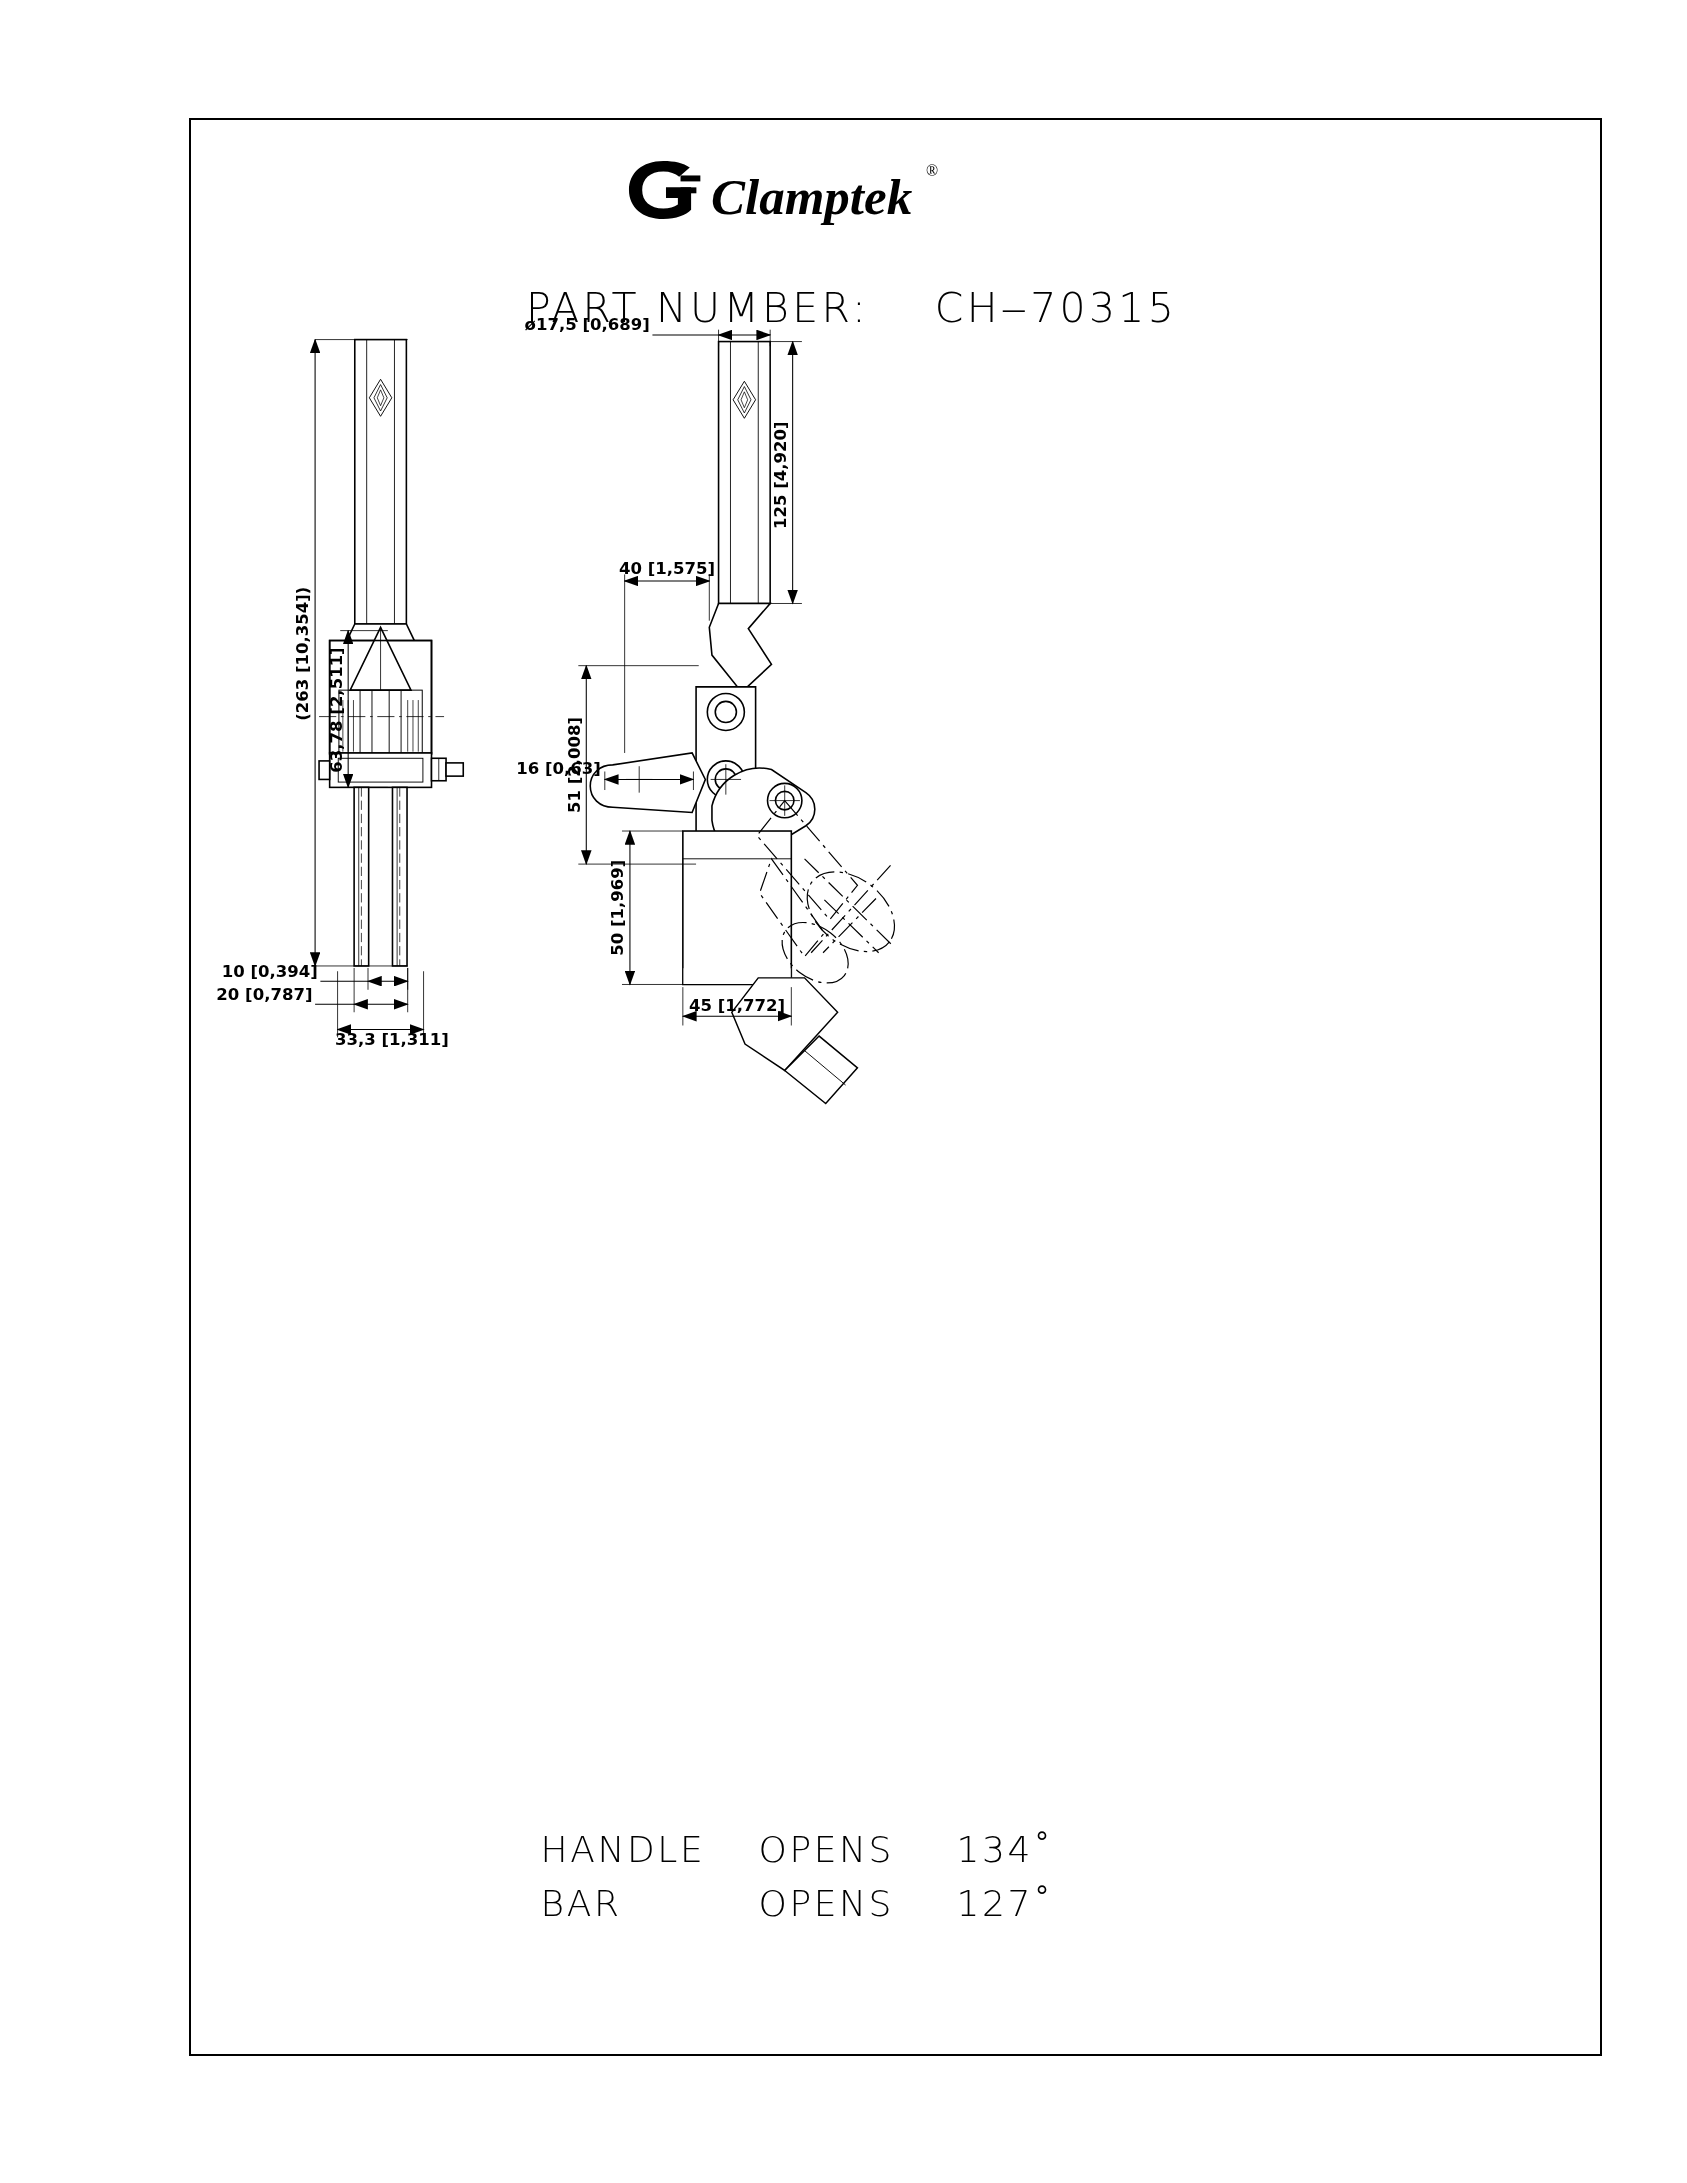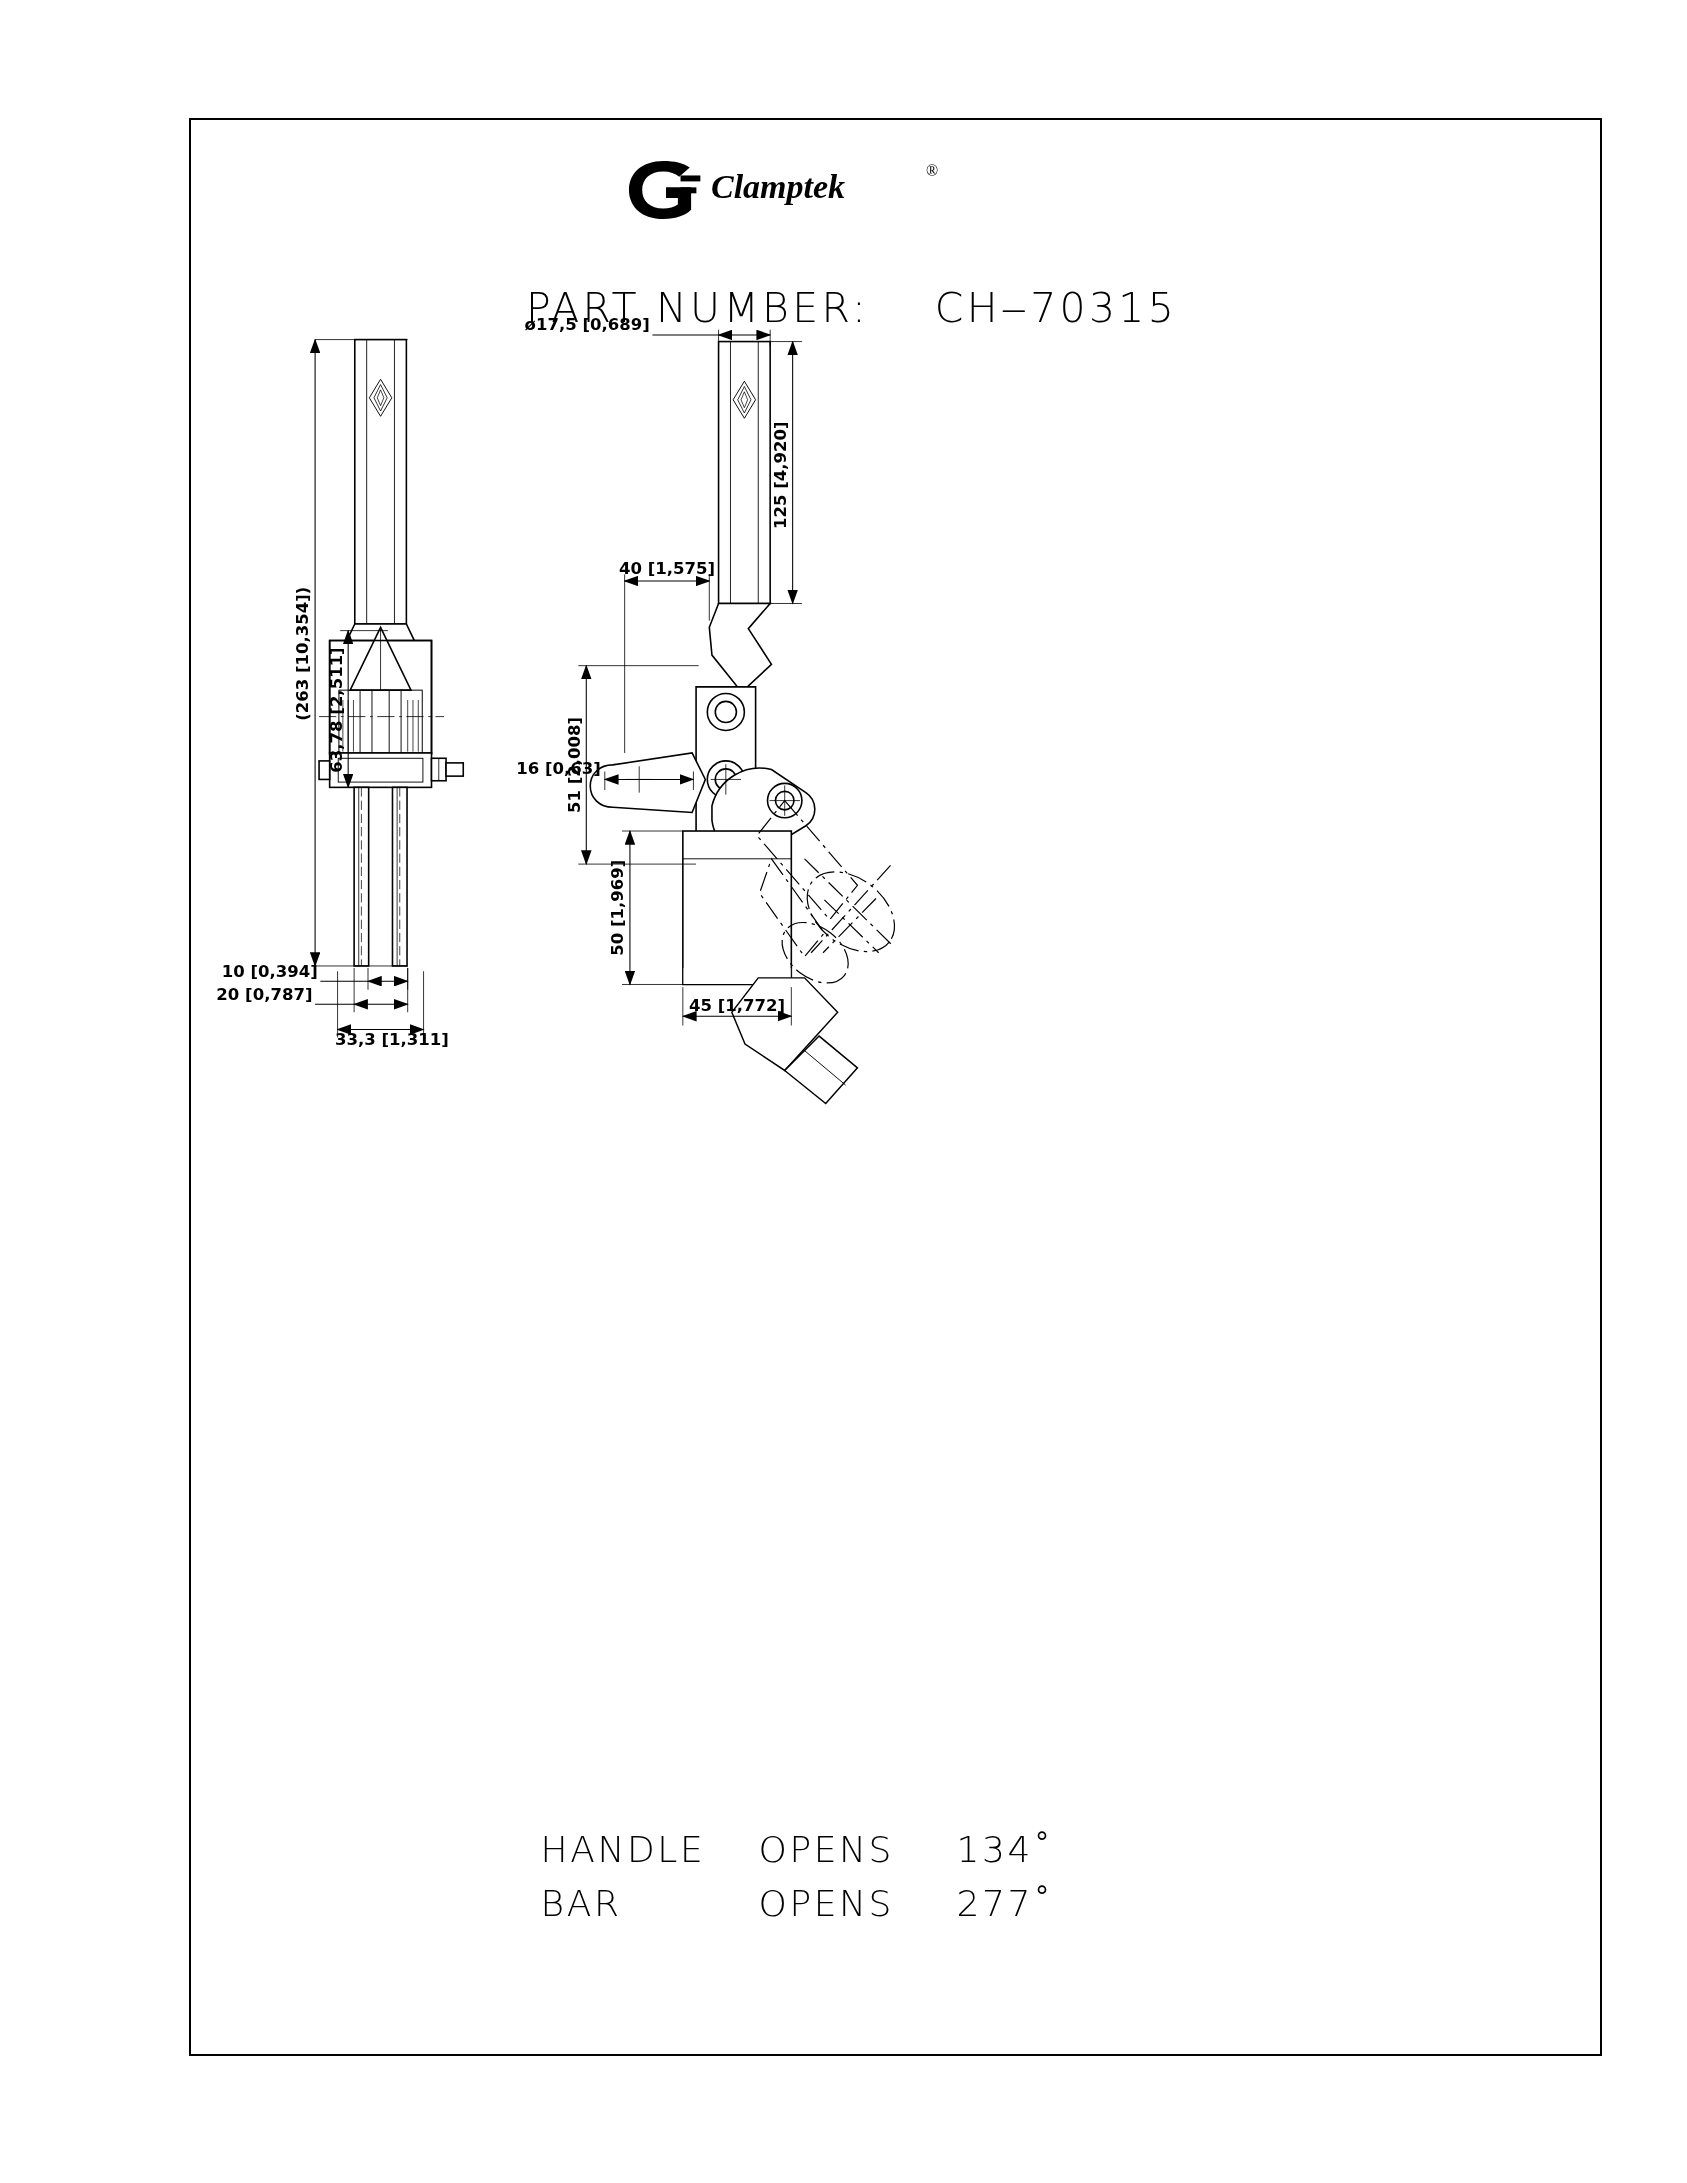--- a/index.html
+++ b/index.html
@@ -4,21 +4,21 @@
 <style>
   html,body{margin:0;padding:0;background:#ffffff;}
   body{width:1687px;height:2183px;font-family:"Liberation Sans",sans-serif;color:#000;}
   .sheet{position:absolute;left:0;top:0;width:1687px;height:2183px;background:#fff;}
   .border{position:absolute;left:189px;top:118px;width:1413px;height:1938px;border:2.6px solid #000;box-sizing:border-box;}
 
   
   .logo{position:absolute;left:625px;top:153px;width:370px;height:79px;}
   .logo-mark{position:absolute;left:0;top:5.3px;width:78px;height:64px;}
   .logo-text{position:absolute;left:86px;top:14.6px;font-family:"Liberation Serif",serif;
-             font-weight:bold;font-style:italic;font-size:34px;letter-spacing:0px;}
+             font-weight:bold;font-style:italic;font-size:51px;letter-spacing:0px;}
   .logo-reg{position:absolute;left:301px;top:9.3px;font-size:16px;font-family:"Liberation Serif",serif;}
 
   .part-number{position:absolute;left:0;top:284px;width:1687px;text-align:center;
                font-size:41px;letter-spacing:3.3px;font-family:"DejaVu Sans",sans-serif;font-weight:300;margin-left:8px;}
 
   
   .notes{position:absolute;left:4px;top:1823px;width:1687px;text-align:center;
          font-family:"DejaVu Sans",sans-serif;font-size:36px;letter-spacing:2.6px;line-height:54px;font-weight:300;}
   .notes .row span.lbl{display:inline-block;width:218px;text-align:left;}
   .notes .row span.val{display:inline-block;width:198px;text-align:left;}
@@ -255,18 +255,18 @@
       <text class="dimtext" x="828" y="1350" text-anchor="middle">45 [1,772]</text>
     </g>
   </svg>
   </div>
 
   <div class="notes">
     <div class="row">
       <span class="lbl">HANDLE</span><span class="lbl" style="width:198px;">OPENS</span><span class="val">134˚</span>
     </div>
     <div class="row">
-      <span class="lbl">BAR</span><span class="lbl" style="width:198px;">OPENS</span><span class="val">277˚</span>
+      <span class="lbl">BAR</span><span class="lbl" style="width:198px;">OPENS</span><span class="val">127˚</span>
     </div>
   </div>
 
 </div>
 
 
 </body></html>

